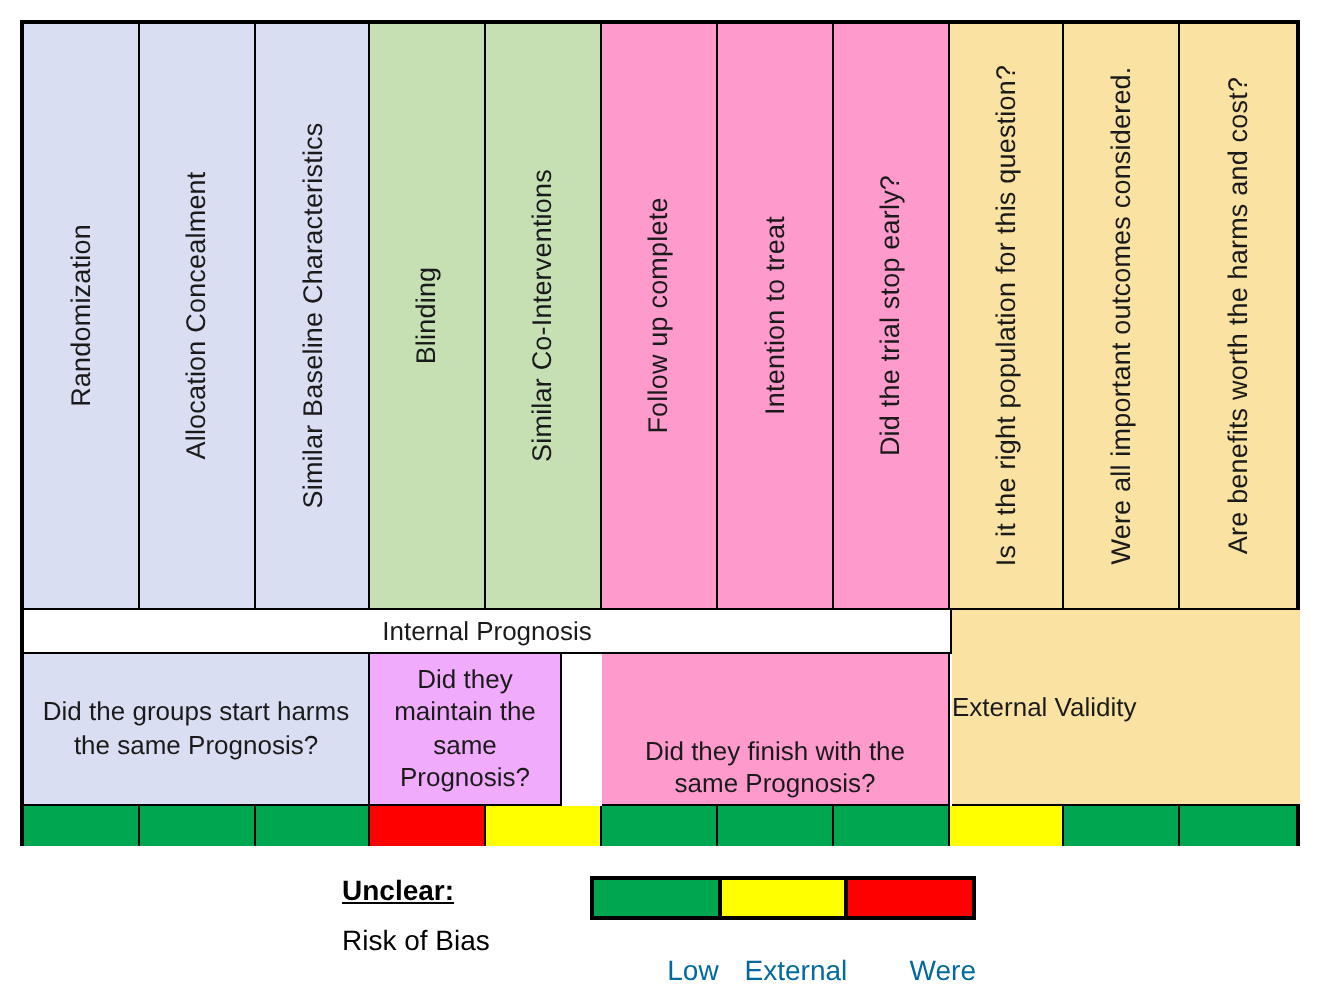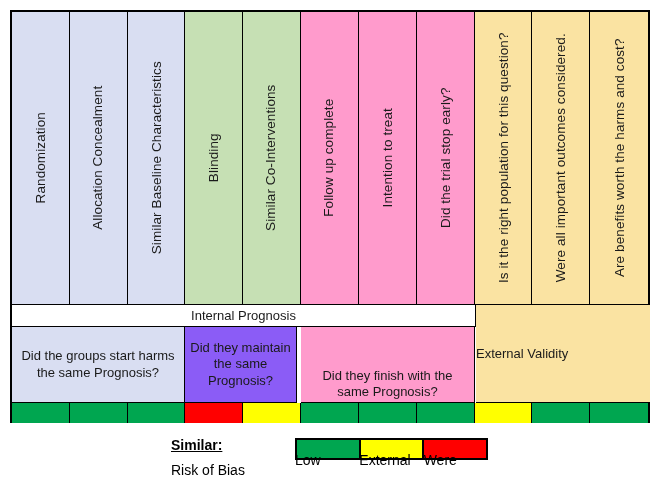--- a/index.html
+++ b/index.html
@@ -71,21 +71,21 @@
     position:absolute;left:171px;top:0px;font-size:14px;font-weight:bold;
     text-decoration:underline;color:#000;
   }
   .lg-sub{position:absolute;left:171px;top:25px;font-size:14px;color:#000;}
   .lg-bar{
     position:absolute;left:295px;top:1px;width:193px;height:22px;
     border:2px solid #000;box-sizing:border-box;display:flex;
   }
   .lg-seg{flex:1 1 0;border-right:2px solid #000;}
   .lg-seg:last-child{border-right:none;}
-  .lg-lbl{position:absolute;top:15px;font-size:14px;color:#000000;text-align:left;}
+  .lg-lbl{position:absolute;top:40px;font-size:14px;color:#0369a1;text-align:right;}
 </style>
 </head>
 <body>
 
 <div id="wrap">
 
   <div class="grid">
 
     <div class="hdr-row">
         <div class="hcell" style="left: 0px; width: 58px; background: rgb(217, 222, 242);">
@@ -128,21 +128,21 @@
     </div>
 
     <div class="ext">
       <span>External Validity</span>
     </div>
 
     <div>
         <div class="grp" style="left: 0px; width: 173px; background: rgb(217, 222, 242);">
           <span>Did the groups start harms the same Prognosis?</span>
         </div>
-        <div class="grp" style="left: 173px; width: 112px; background: #8b5cf6;">
+        <div class="grp" style="left: 173px; width: 96px; background: #f0abfc;">
           <span>Did they maintain the same Prognosis?</span>
         </div>
         <div class="grp" style="left: 289px; width: 174px; background: rgb(255, 155, 204); align-items: flex-end;">
           <span>Did they finish with the same Prognosis?</span>
         </div>
       </div>
 
     <div class="bar-row">
         <div class="bcell" style="left: 0px; width: 58px; background: rgb(0, 166, 80);"></div>
         <div class="bcell" style="left: 58px; width: 58px; background: rgb(0, 166, 80);"></div>
@@ -152,21 +152,21 @@
         <div class="bcell" style="left: 289px; width: 58px; background: rgb(0, 166, 80);"></div>
         <div class="bcell" style="left: 347px; width: 58px; background: rgb(0, 166, 80);"></div>
         <div class="bcell" style="left: 405px; width: 58px; background: rgb(0, 166, 80);"></div>
         <div class="bcell" style="left: 463px; width: 57px; background: rgb(255, 255, 0);"></div>
         <div class="bcell" style="left: 520px; width: 58px; background: rgb(0, 166, 80);"></div>
         <div class="bcell" style="left: 578px; width: 58px; background: rgb(0, 166, 80);"></div>
       </div>
   </div>
 
   <div class="legend">
-    <div class="lg-title">Similar:</div>
+    <div class="lg-title">Unclear:</div>
     <div class="lg-sub">Risk of Bias</div>
     <div class="lg-bar">
         <div class="lg-seg" style="background: rgb(0, 166, 80);"></div>
         <div class="lg-seg" style="background: rgb(255, 255, 0);"></div>
         <div class="lg-seg" style="background: rgb(255, 0, 0);"></div>
       </div>
   <div class="lg-lbl" style="left: 295px; width: 64.3333px;">Low</div>
       <div class="lg-lbl" style="left: 359.333px; width: 64.3333px;">External</div>
       <div class="lg-lbl" style="left: 423.667px; width: 64.3333px;">Were</div>
     </div>

